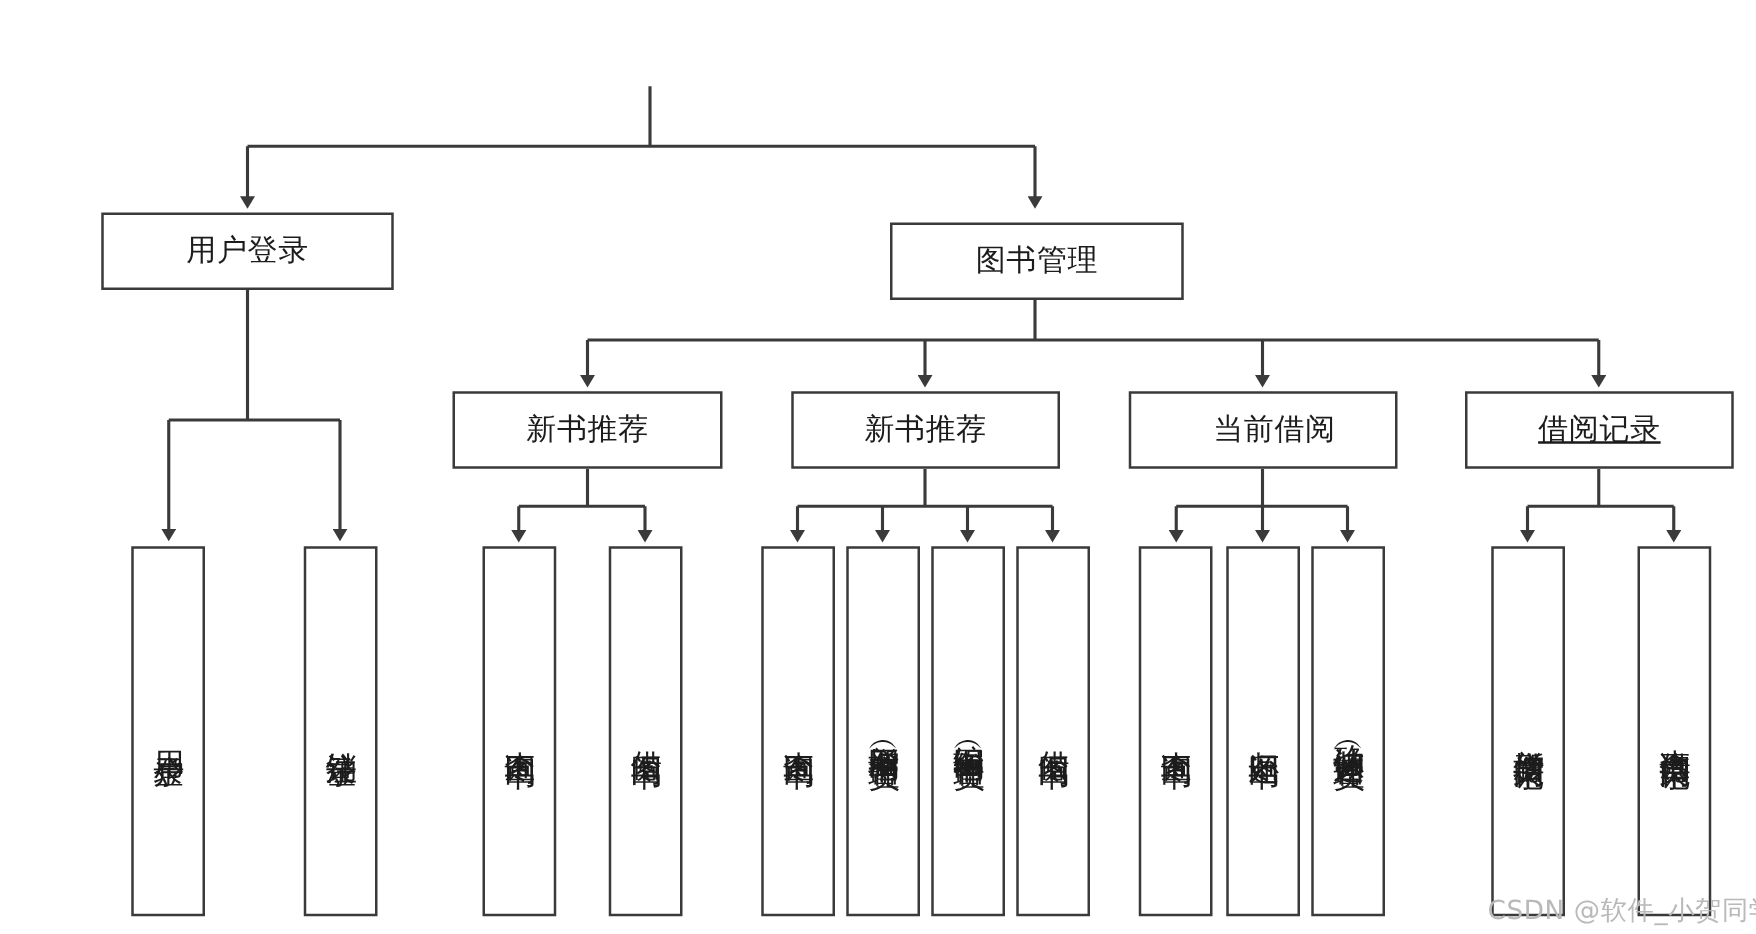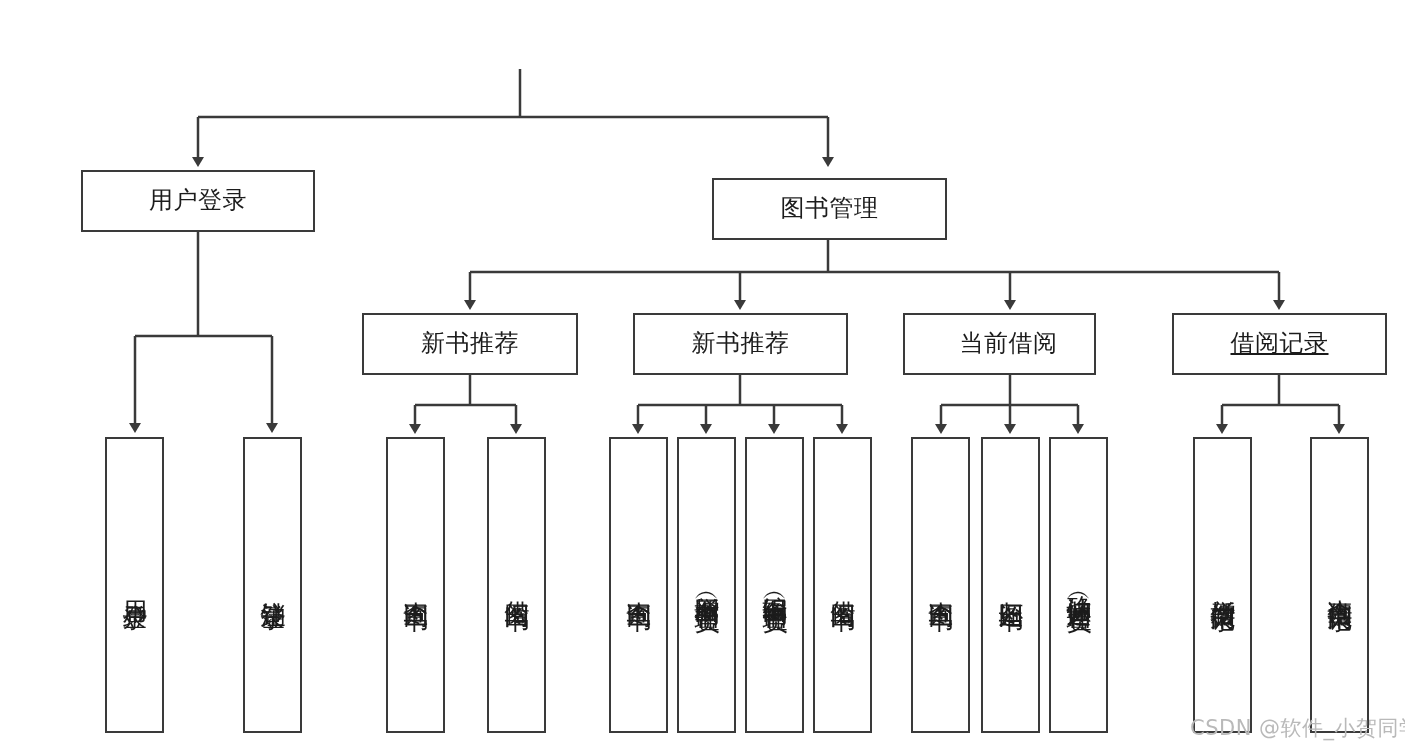--- a/index.html
+++ b/index.html
@@ -129,21 +129,21 @@
   <div class="node level2" style="left:712px; top:178px; width:235px; height:62px;">
     <span class="label">图书管理</span>
   </div>
 
   <div class="node level2" style="left:362px; top:313px; width:216px; height:62px;">
     <span class="label">新书推荐</span>
   </div>
   <div class="node level2" style="left:633px; top:313px; width:215px; height:62px;">
     <span class="label">新书推荐</span>
   </div>
-  <div class="node level2" style="left:903px; top:313px; width:193px; height:62px;padding-left:18px;">
+  <div class="node level2" style="left:903px; top:313px; width:215px; height:62px;padding-left:18px;">
     <span class="label">当前借阅</span>
   </div>
   <div class="node level2" style="left:1172px; top:313px; width:215px; height:62px;text-decoration:underline;">
     <span class="label">借阅记录</span>
   </div>
 
   <div class="node leaf" style="left:105px; top:437px; width:59px; height:296px;">
     <span class="label">用户登录</span>
   </div>
   <div class="node leaf" style="left:243px; top:437px; width:59px; height:296px;">

